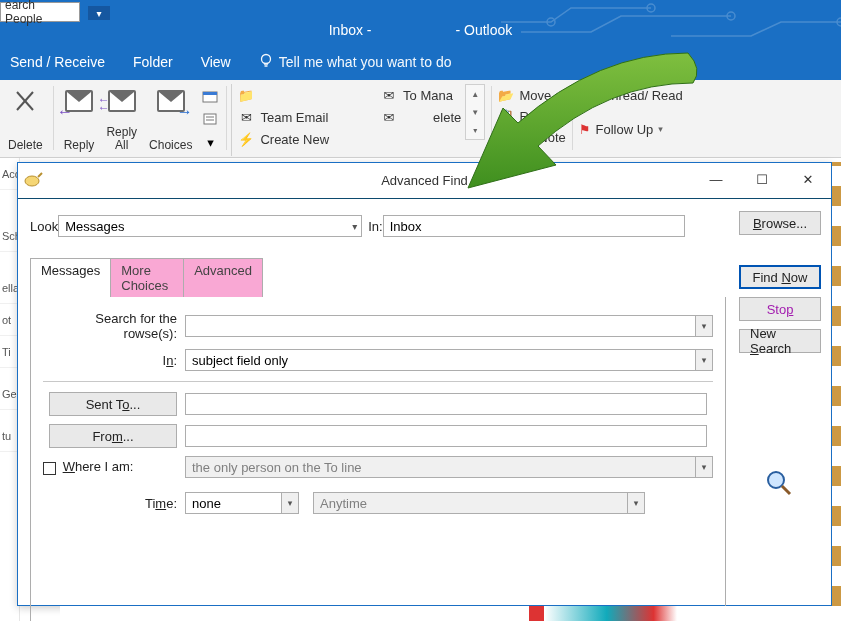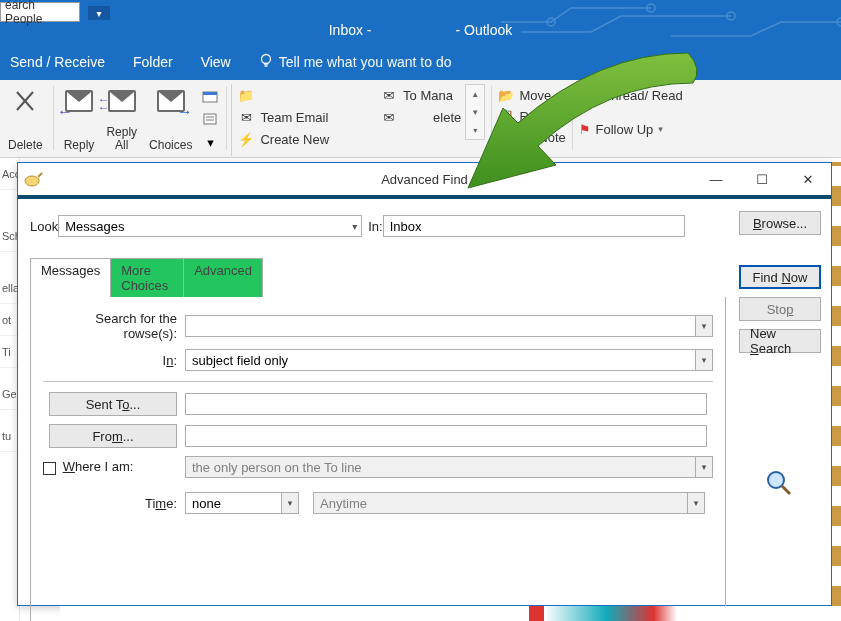--- a/index.html
+++ b/index.html
@@ -63,42 +63,42 @@
   .leftstrip { position:absolute; left:0; top:158px; width:20px; bottom:0; background:#fff; border-right:1px solid #e6e6e6;}
   .leftstrip .pill{ font-size:11px; color:#555; height:32px; display:flex; align-items:center; padding-left:2px; border-bottom:1px solid #f0f0f0;}
 
   
   .dialog {
     position:absolute; left:17px; top:162px; width:815px; height:444px;
     border:1px solid #1a6fc4; background:#fff; box-shadow:0 2px 8px rgba(0,0,0,0.2);
   }
   .dlg-title {
     height:36px; display:flex; align-items:center; justify-content:center; position:relative;
-    font-size:13px; color:#333; border-bottom:4px solid #0c4a6e;
+    font-size:13px; color:#333; border-bottom:1px solid #0c4a6e;
     background:#fff;
   }
   .dlg-title .ticon{position:absolute;left:6px;top:8px;}
   .dlg-title .winbtns{position:absolute;right:0;top:0;display:flex;}
   .dlg-title .winbtns div{width:46px;height:32px;display:flex;align-items:center;justify-content:center;font-size:13px;color:#333;}
   .dlg-body{ padding:16px 12px 10px 12px; position:relative; height:calc(100% - 36px);}
   .toprow{display:flex;align-items:center;gap:0;}
   .lbl-s{font-size:13px;color:#222;}
   .select{border:1px solid #adadad;background:#fff;height:22px;display:flex;align-items:center;justify-content:space-between;padding:0 4px 0 6px;font-size:13px;}
   .select .caret{font-size:10px;color:#555;}
   .textbox{border:1px solid #adadad;background:#fff;height:22px;padding:2px 6px;font-size:13px;display:flex;align-items:center;}
   .btn{border:1px solid #adadad;background:#e9e9e9;height:24px;min-width:72px;padding:0 10px;font-size:13px;display:flex;align-items:center;justify-content:center;color:#222;}
   .btn.hl{border:2px solid #0054b3;background:#e9e9e9;}
-  .btn.dis{color:#737373;}
+  .btn.dis{color:#a21caf;}
   .rightcol{position:absolute;right:10px;top:12px;width:82px;display:flex;flex-direction:column;gap:8px;align-items:stretch;}
   .magnifier{position:absolute;right:38px;top:270px;}
 
   .tabs{margin-top:20px;display:flex;border-bottom:1px solid #adadad;width:232px;}
   .tab{border:1px solid #adadad;border-bottom:none;background:#fff;color:#222;font-size:13px;padding:4px 10px;margin-right:-1px;position:relative;top:1px;}
   .tab.active{background:#fff;z-index:2;}
-  .tab.inactive{background:#22c55e;color:#444;}
+  .tab.inactive{background:#f9a8d4;color:#444;}
   .panel{border:1px solid #adadad;border-top:none;width:696px;height:334px;padding:14px 12px;position:relative;}
   .panel .prow{display:flex;align-items:center;gap:8px;margin-bottom:8px;}
   .panel .prow .plabel{width:134px;text-align:right;font-size:13px;color:#222;}
   .panel hr{border:none;border-top:1px solid #c8c8c8;margin:10px 0;}
   .combo{position:relative;}
   .combo .cbtn{position:absolute;right:0;top:0;width:18px;height:22px;border:1px solid #adadad;background:#efefef;display:flex;align-items:center;justify-content:center;font-size:9px;color:#555;}
   .disabled{background:#f0f0f0;color:#808080;}
   .chk{width:13px;height:13px;border:1px solid #333;display:inline-block;margin-right:3px;vertical-align:middle;}
   .underline-letter{text-decoration:underline;}
 
@@ -392,21 +392,21 @@
             <div class="cbtn disabled">▾</div>
           </div>
         </div>
         <div class="prow" style="margin-top:14px">
           <div class="plabel"><span>Ti<span class="underline-letter">m</span>e:</span></div>
           <div class="combo">
             <div class="textbox" style="width:114px">none</div>
             <div class="cbtn">▾</div>
           </div>
           <div class="combo" style="margin-left:6px">
-            <div class="textbox disabled" style="width:392px">Anytime</div>
+            <div class="textbox disabled" style="width:332px">Anytime</div>
             <div class="cbtn disabled">▾</div>
           </div>
         </div>
       </div>
     </div>
 
     <svg class="arrow-overlay" width="280" height="170">
       <defs>
         <linearGradient id="gg" x1="0" y1="0" x2="0" y2="1">
           <stop offset="0" stop-color="#7fbf3f"></stop>

